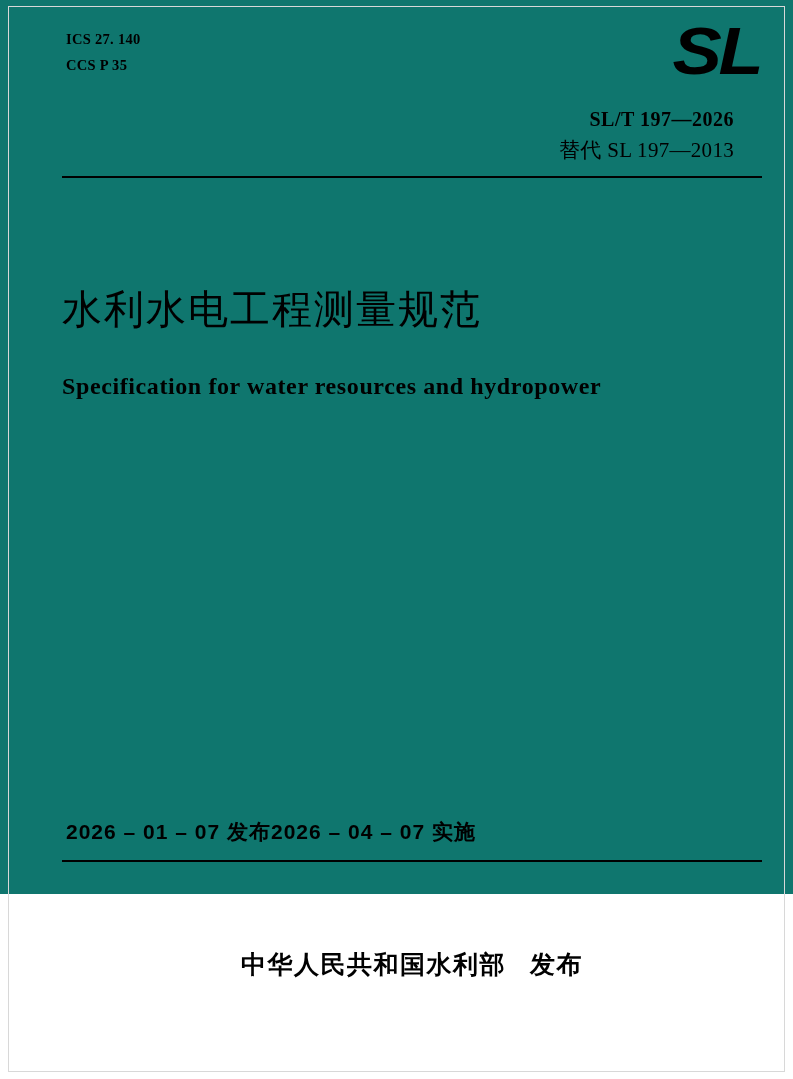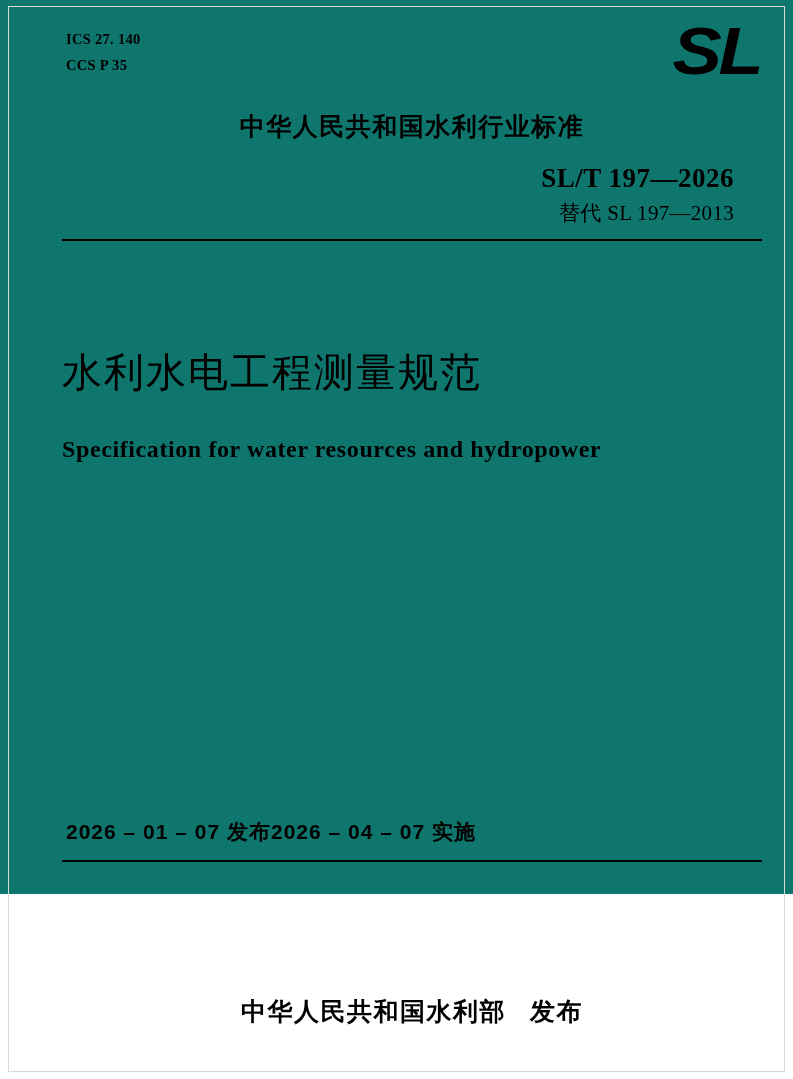--- a/index.html
+++ b/index.html
@@ -81,21 +81,21 @@
     font-weight: bold;
     font-size: 25px;
     letter-spacing: 1.5px;
   }
   .std-number {
     margin-top: 20px;
     text-align: right;
     padding-right: 28px;
     font-family: "Liberation Serif", serif;
     font-weight: bold;
-    font-size: 27px;
+    font-size: 20px;
     letter-spacing: 0.5px;
   }
   .std-replace {
     margin-top: 5px;
     text-align: right;
     padding-right: 28px;
     font-family: "Liberation Serif", serif;
     font-size: 21px;
     letter-spacing: 0.3px;
   }
@@ -150,21 +150,20 @@
   .issuer {
     position: absolute;
     left: 0;
     right: 0;
     top: 930px;
     text-align: center;
     font-family: "Liberation Sans", sans-serif;
     font-weight: bold;
     font-size: 25px;
     letter-spacing: 1.5px;
-    margin-top: 47px;
   }
   .issuer .gap {
     display: inline-block;
     width: 24px;
   }
 </style>
 </head>
 <body>
 
 <div class="page">
@@ -173,21 +172,20 @@
   <div class="content">
 
     <div class="header-row">
       <div class="ics-block">
         <div class="ics-line">ICS 27. 140</div>
         <div class="ics-line">CCS P 35</div>
       </div>
       <div class="sl-logo">SL</div>
     </div>
 
-    <div class="std-name">中华人民共和国水利行业标准</div>
 
     <div class="std-number">SL/T 197—2026</div>
 
     <div class="std-replace">替代 SL 197—2013</div>
 
     <div class="rule"></div>
 
     <div class="title-cn">水利水电工程测量规范</div>
 
     <div class="title-en">

